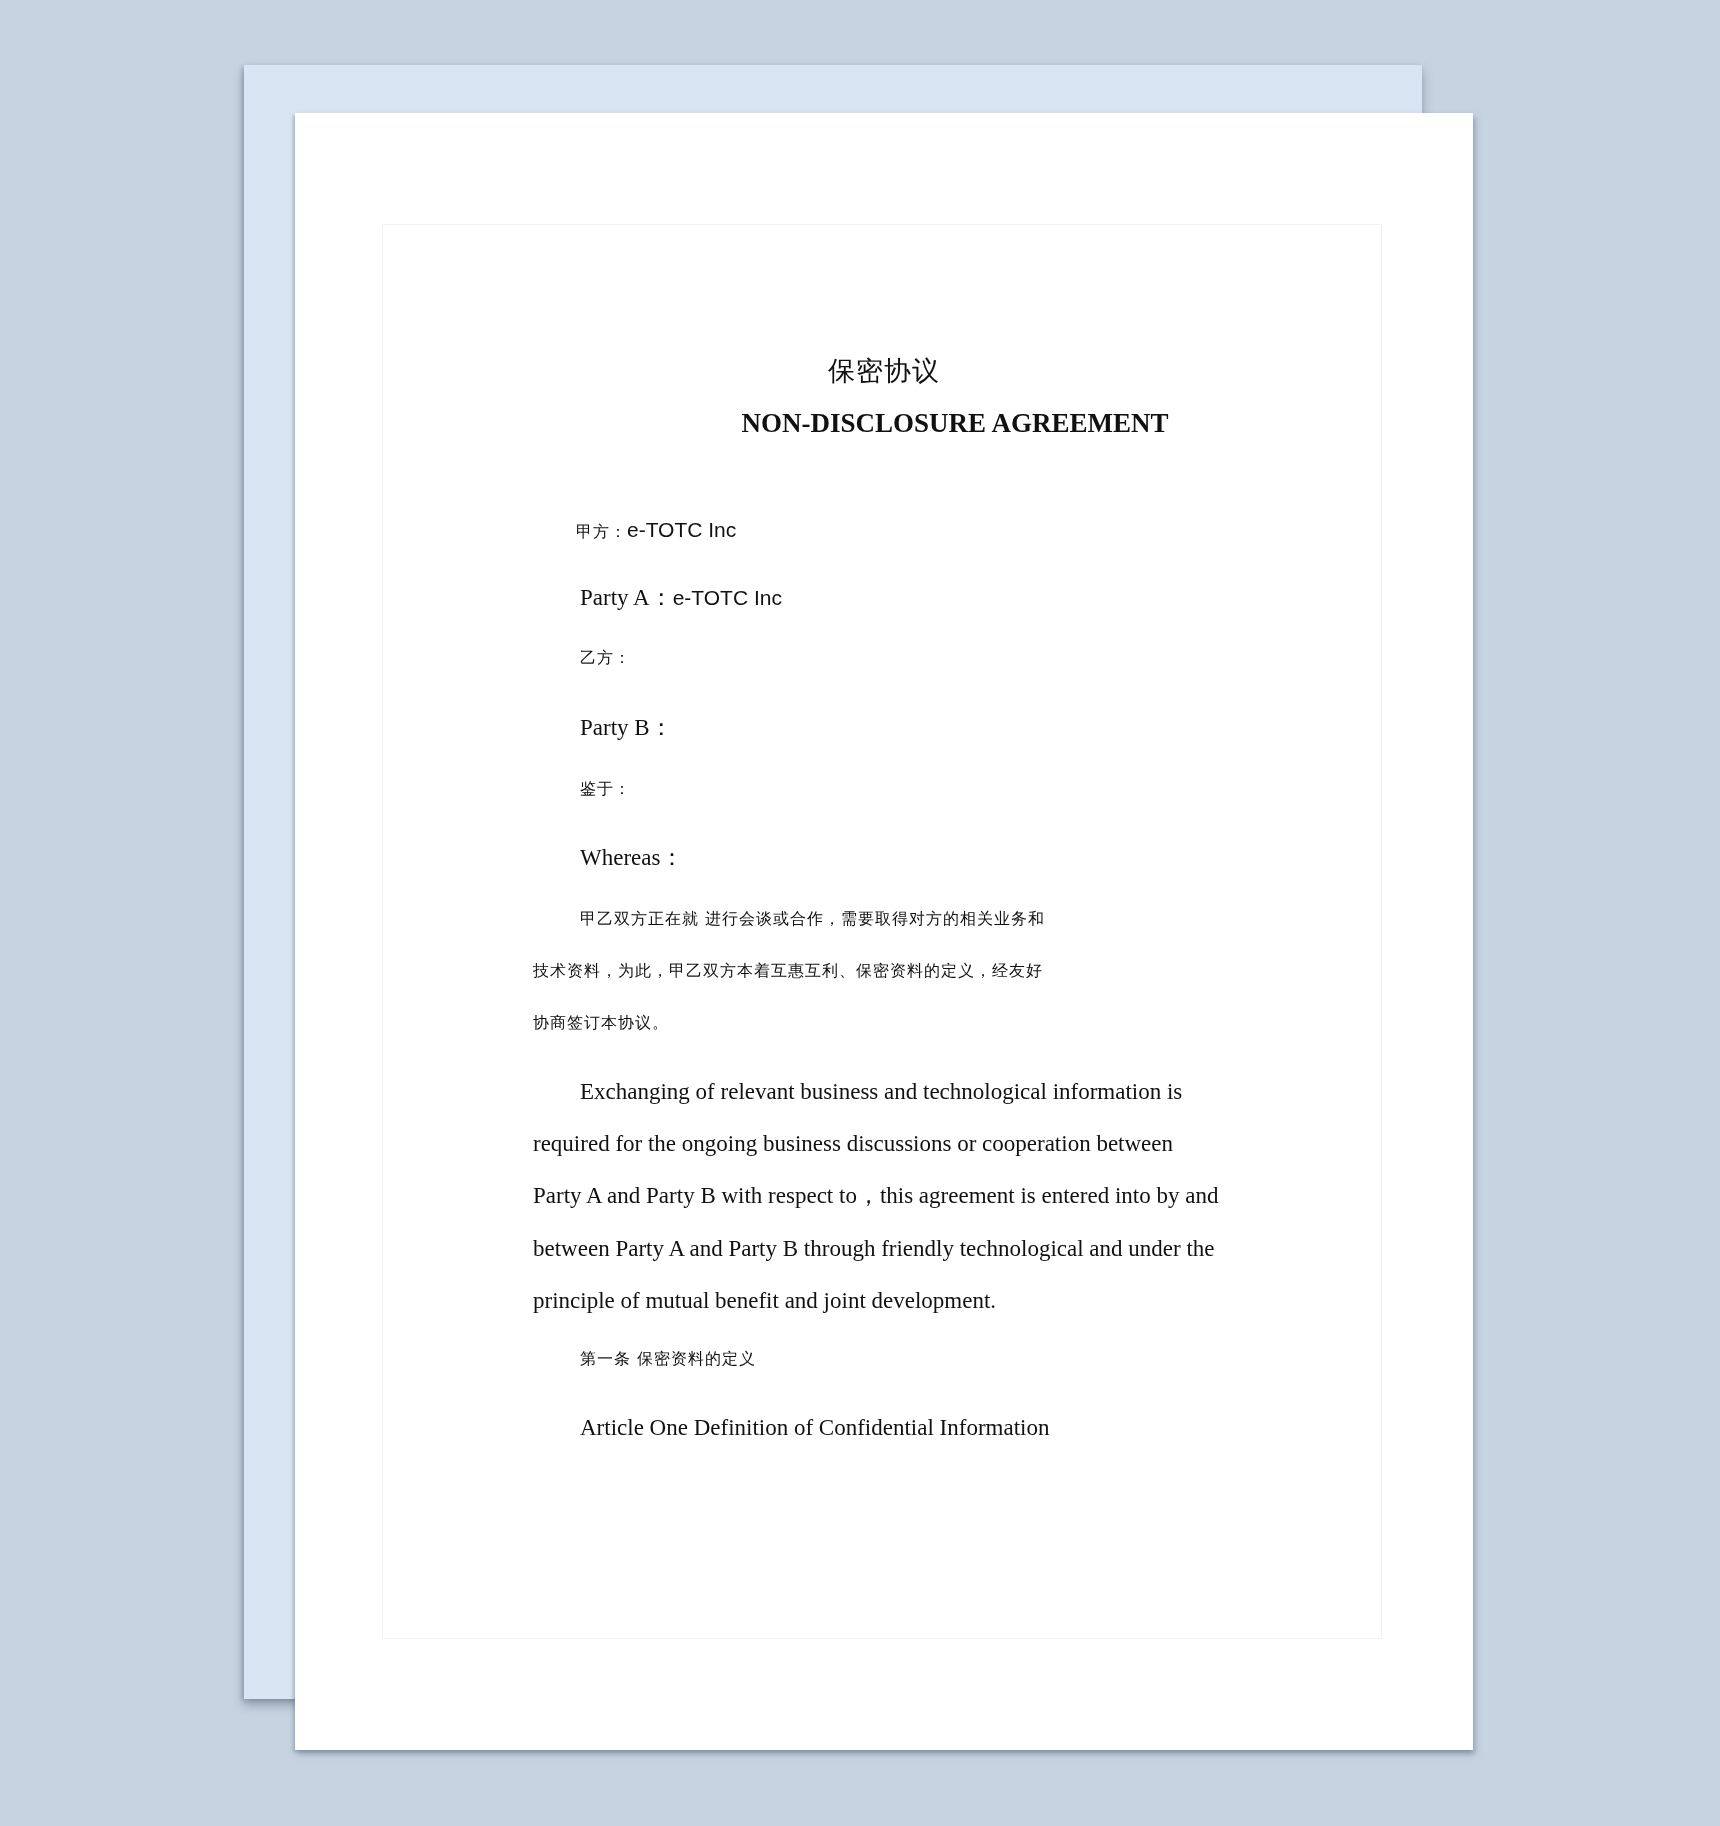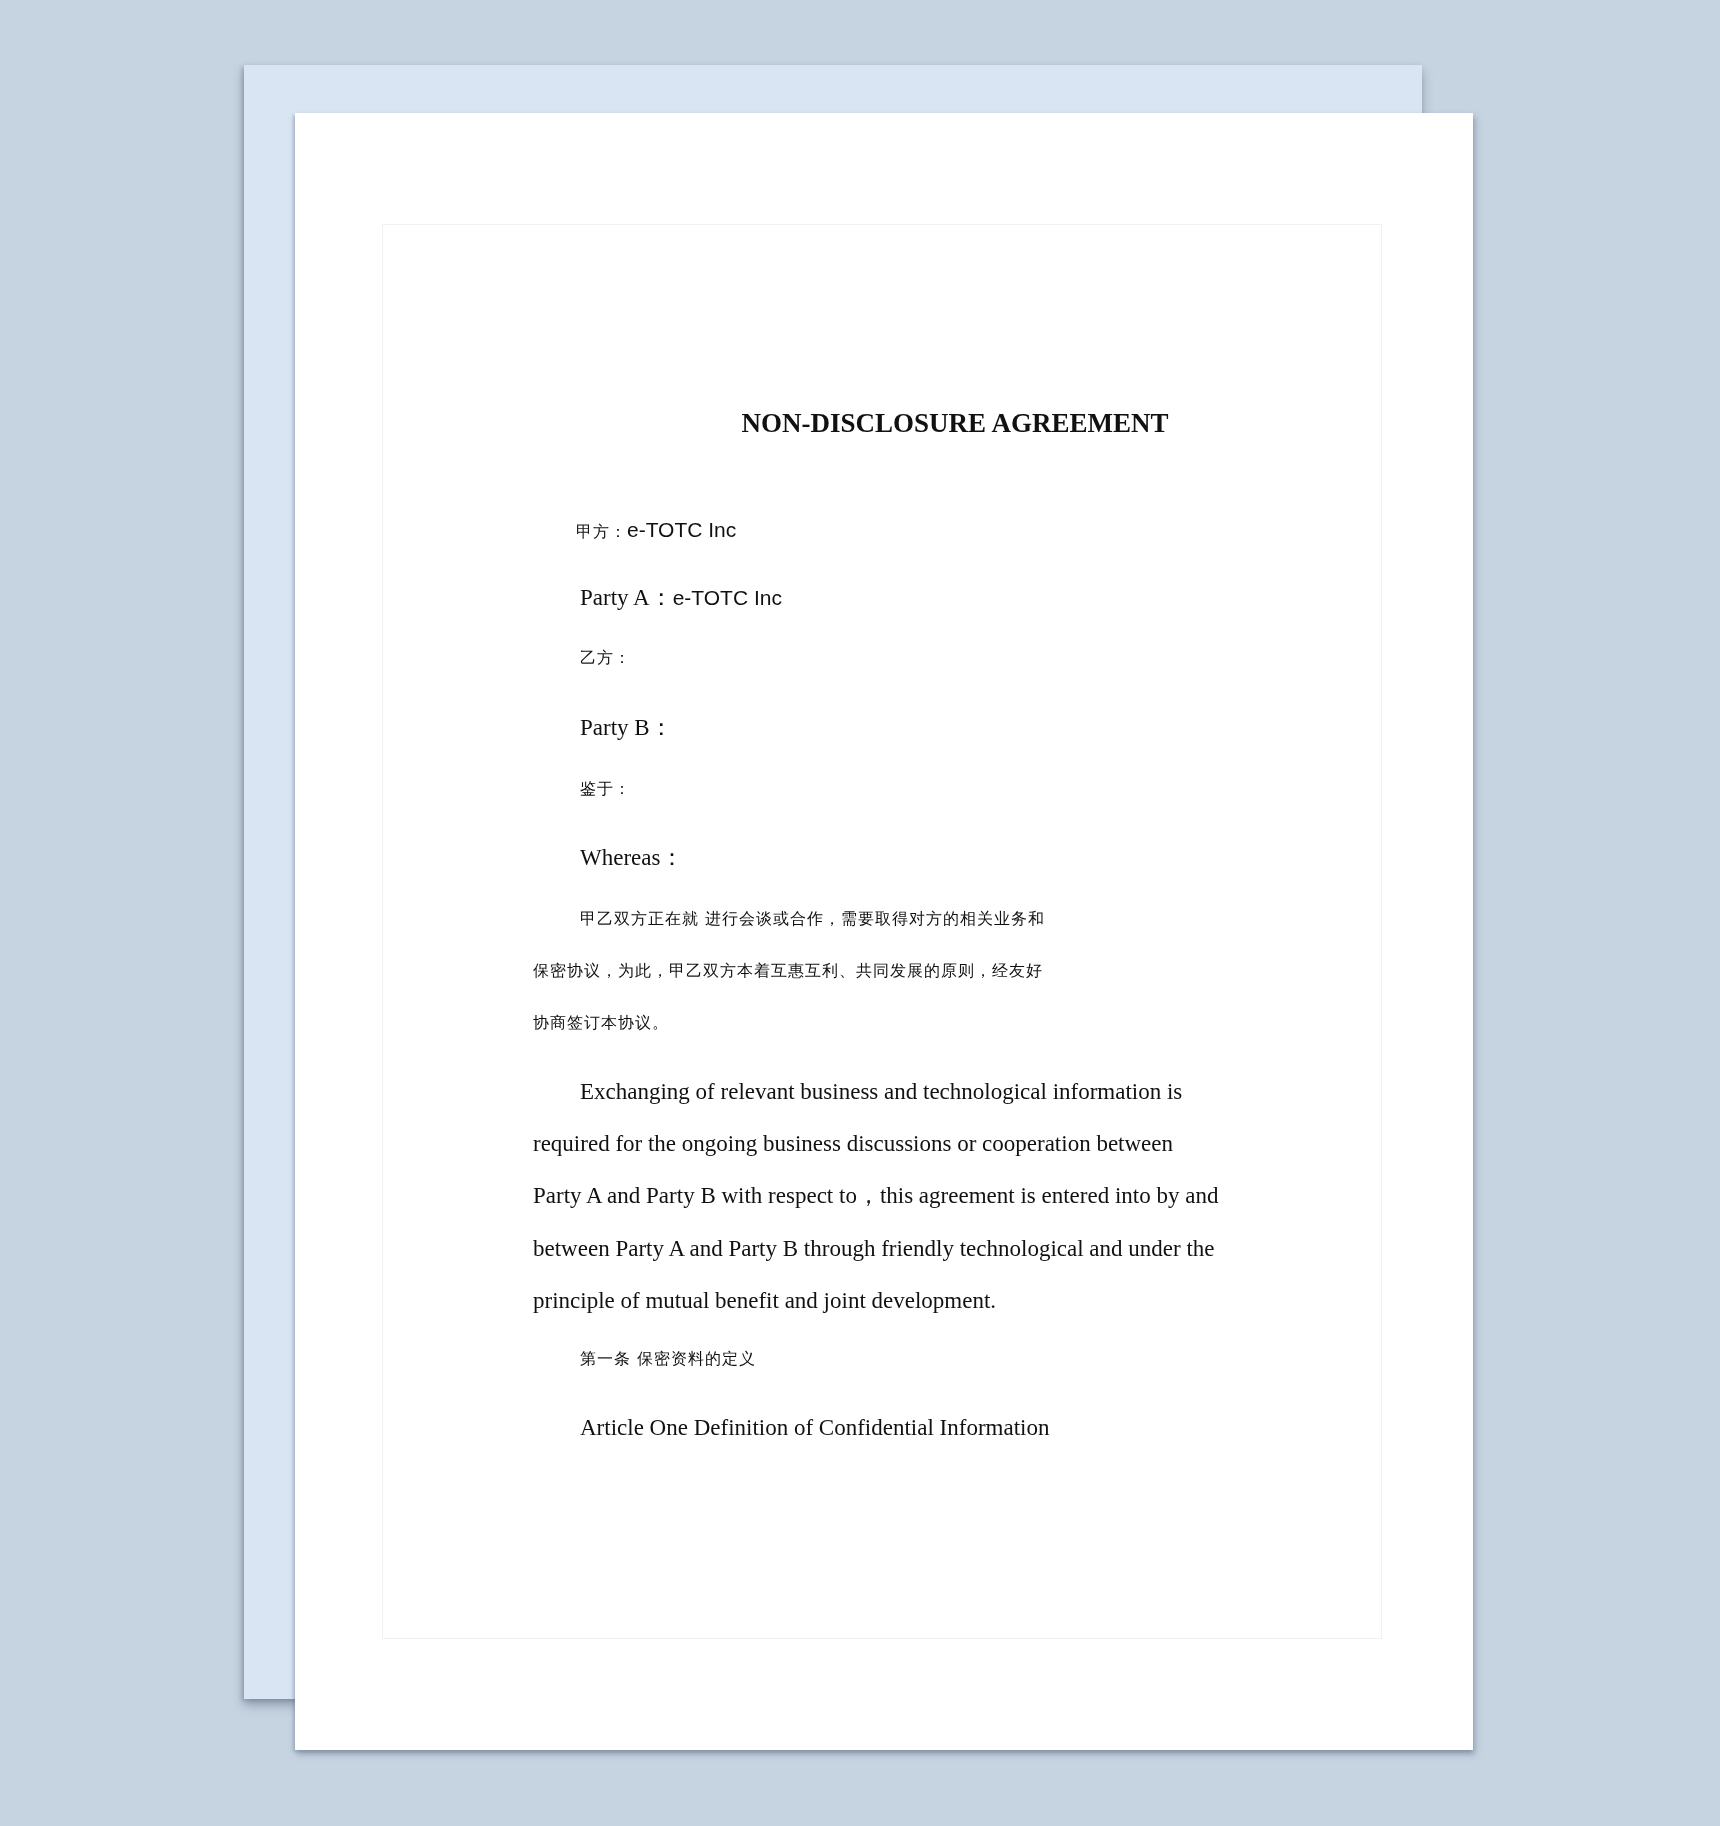--- a/index.html
+++ b/index.html
@@ -89,41 +89,42 @@
     }
   </style>
 </head>
 <body>
 
 <div class="sheet-back"></div>
 
 <div class="sheet-front">
   <div class="inner-frame"></div>
 
+  <div class="line title-cn">保密协议</div>
   <div class="line title-en">NON-DISCLOSURE AGREEMENT</div>
 
   <div class="line" style="left:281px; top:406px;">
     <span class="cn">甲方：</span><span class="sans-val">e-TOTC Inc</span>
   </div>
 
   <div class="line" style="left:285px; top:473px;">
     <span class="en">Party A：</span><span class="sans-val">e-TOTC Inc</span>
   </div>
 
   <div class="line cn" style="left:285px; top:537px;">乙方：</div>
 
   <div class="line en" style="left:285px; top:603px;">Party B：</div>
 
   <div class="line cn" style="left:285px; top:668px;">鉴于：</div>
 
   <div class="line en" style="left:285px; top:733px;">Whereas：</div>
 
   <div>
     <div class="line cn indent" style="top:798px;">甲乙双方正在就  进行会谈或合作，需要取得对方的相关业务和</div>
-    <div class="line cn para-line" style="top:850px;">保密协议，为此，甲乙双方本着互惠互利、共同发展的原则，经友好</div>
+    <div class="line cn para-line" style="top:850px;">技术资料，为此，甲乙双方本着互惠互利、保密资料的定义，经友好</div>
     <div class="line cn para-line" style="top:902px;">协商签订本协议。</div>
   </div>
 
   <div>
     <div class="line en indent" style="top:967px;">Exchanging of relevant business and technological information is</div>
     <div class="line en para-line" style="top:1019px;">required for the ongoing business discussions or cooperation between</div>
     <div class="line en para-line" style="top:1071px;">Party A and Party B with respect to，this agreement is entered into by and</div>
     <div class="line en para-line" style="top:1124px;">between Party A and Party B through friendly technological and under the</div>
     <div class="line en para-line" style="top:1176px;">principle of mutual benefit and joint development.</div>
   </div>

